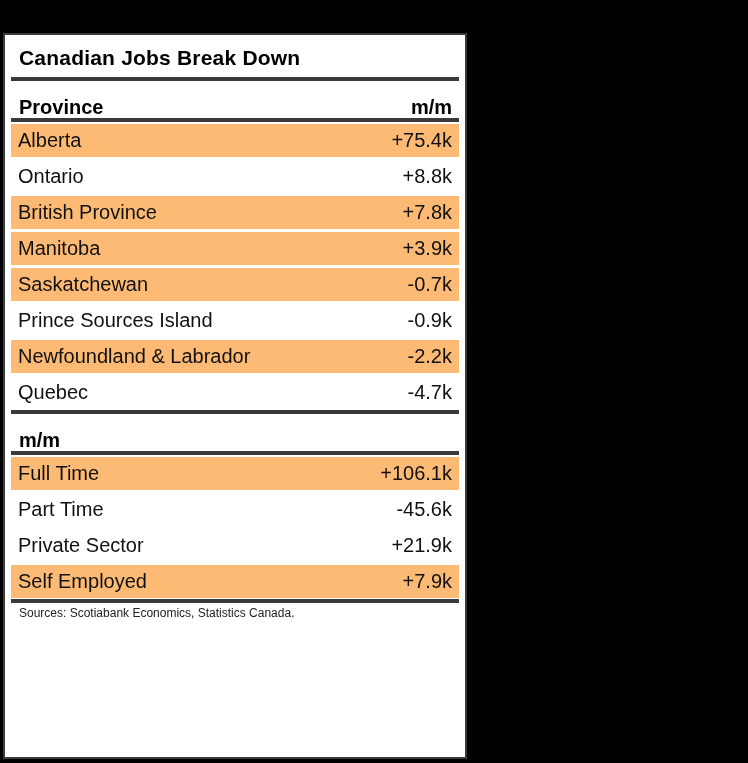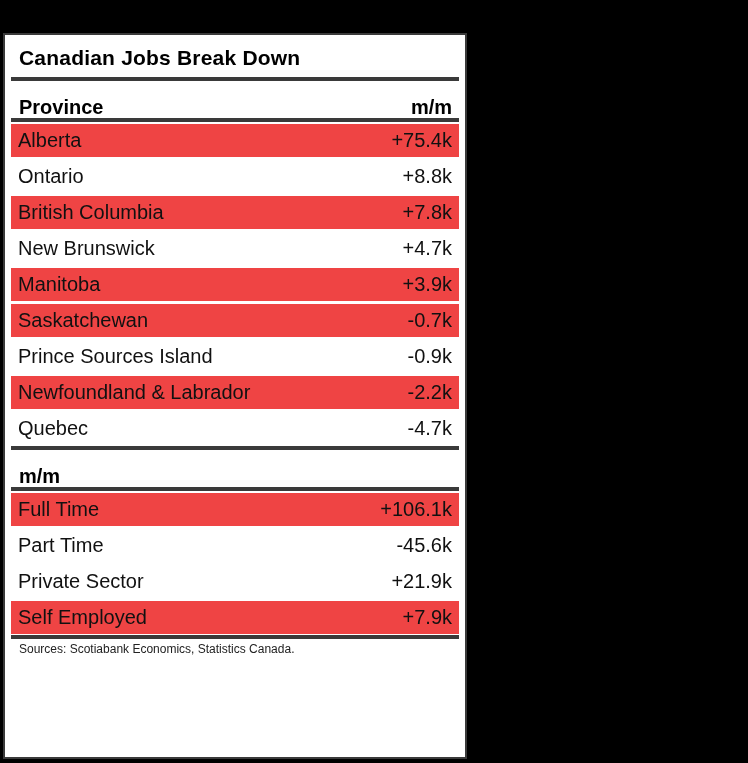--- a/index.html
+++ b/index.html
@@ -63,21 +63,21 @@
     display: flex;
     align-items: center;
     justify-content: space-between;
     margin: 0 6px;
     padding: 0 7px;
     box-sizing: border-box;
     font-size: 20px;
     color: #111111;
   }
   .row.striped {
-    background: #ef4444;
+    background: #fdba74;
     background-clip: padding-box;
     border-top: 2px solid #ffffff;
     border-bottom: 1px solid #ffffff;
   }
   .row .lbl { white-space: nowrap; }
   .row .val { white-space: nowrap; text-align: right; }
   .sources-row {
     padding: 3px 8px 0 14px;
     font-size: 12px;
     color: #222222;
@@ -102,26 +102,22 @@
 
     <div class="row striped">
       <span class="lbl">Alberta</span>
       <span class="val">+75.4k</span>
     </div>
     <div class="row">
       <span class="lbl">Ontario</span>
       <span class="val">+8.8k</span>
     </div>
     <div class="row striped">
-      <span class="lbl">British Columbia</span>
+      <span class="lbl">British Province</span>
       <span class="val">+7.8k</span>
-    </div>
-    <div class="row">
-      <span class="lbl">New Brunswick</span>
-      <span class="val">+4.7k</span>
     </div>
     <div class="row striped">
       <span class="lbl">Manitoba</span>
       <span class="val">+3.9k</span>
     </div>
     <div class="row striped">
       <span class="lbl">Saskatchewan</span>
       <span class="val">-0.7k</span>
     </div>
     <div class="row">

